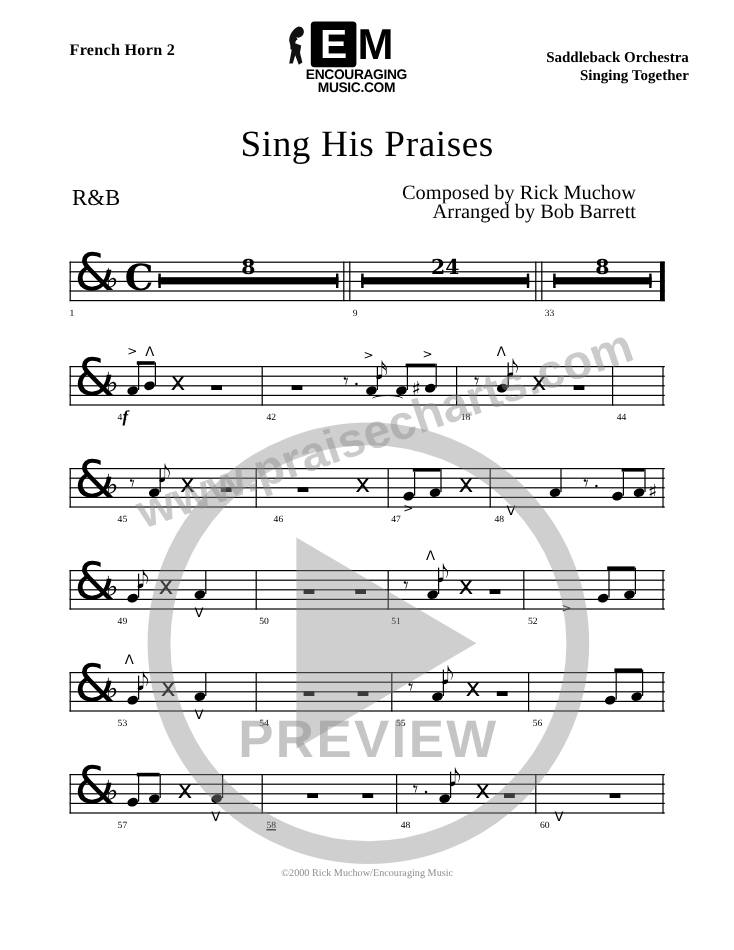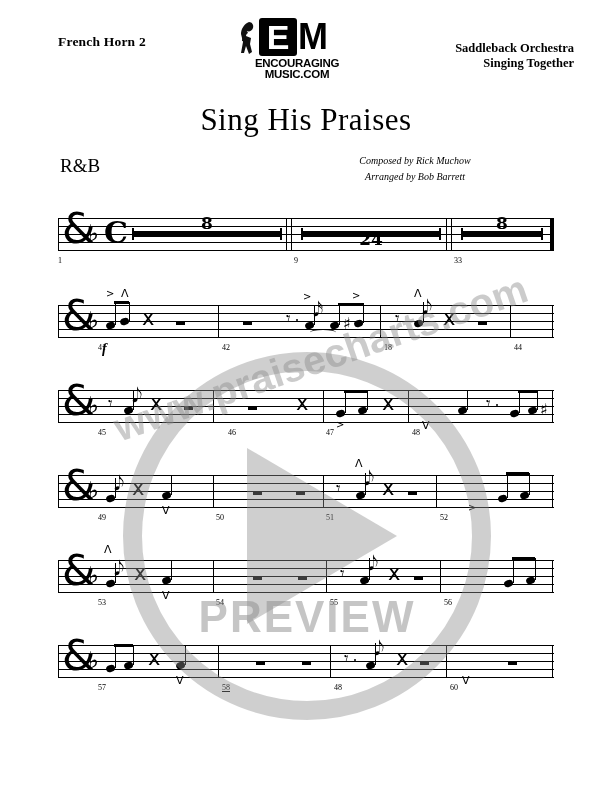--- a/index.html
+++ b/index.html
@@ -131,25 +131,24 @@
     left: 60px;
     top: 155px;
     font-family: "Liberation Serif", serif;
     font-size: 19px;
   }
   .credits {
     position: absolute;
     left: 300px;
     top: 153px;
     width: 230px;
-    text-align: center;
-    font-family: "Liberation Serif", serif;
-    font-size: 10px;
+    text-align: right;
+    font-family: "Liberation Serif", serif;
+    font-size: 17px;
     line-height: 16px;
-    font-style: italic;
   }
 
   
   .system {
     position: absolute;
     left: 58px;
     width: 496px;
   }
   .staff {
     position: relative;
@@ -424,21 +423,21 @@
         <div class="cap-l"></div>
           <div class="cap-r"></div>
         <div class="mm-count" style="left:0; width:150px;">8</div>
       </div>
       <div class="barline" style="left:228px;"></div>
       <div class="barline" style="left:233px;"></div>
 
       <div class="mm-rest" style="left:243px; width:140px;">
         <div class="cap-l"></div>
           <div class="cap-r"></div>
-        <div class="mm-count" style="left:0; width:140px;margin-top:16px;">24</div>
+        <div class="mm-count" style="left:0; width:140px;">24</div>
       </div>
       <div class="barline" style="left:388px;"></div>
       <div class="barline" style="left:393px;"></div>
 
       <div class="mm-rest" style="left:403px; width:82px;">
         <div class="cap-l"></div>
           <div class="cap-r"></div>
         <div class="mm-count" style="left:0; width:82px;">8</div>
       </div>
       <div class="barline thick" style="left:492px;"></div>
@@ -691,14 +690,15 @@
     <div class="measure-num" style="left:164px; top:38px;text-decoration:underline;">58</div>
     <div class="measure-num" style="left:276px; top:38px;">48</div>
     <div class="measure-num" style="left:392px; top:38px;">60</div>
   </div>
 
   <div class="wm-ring"></div>
   <div class="wm-play"></div>
   <div class="wm-preview">PREVIEW</div>
   <div class="wm-url">www.praisecharts.com</div>
 
+  <div class="copyright">©2000 Rick Muchow/Encouraging Music</div>
 
 </div>
 
 </body></html>

